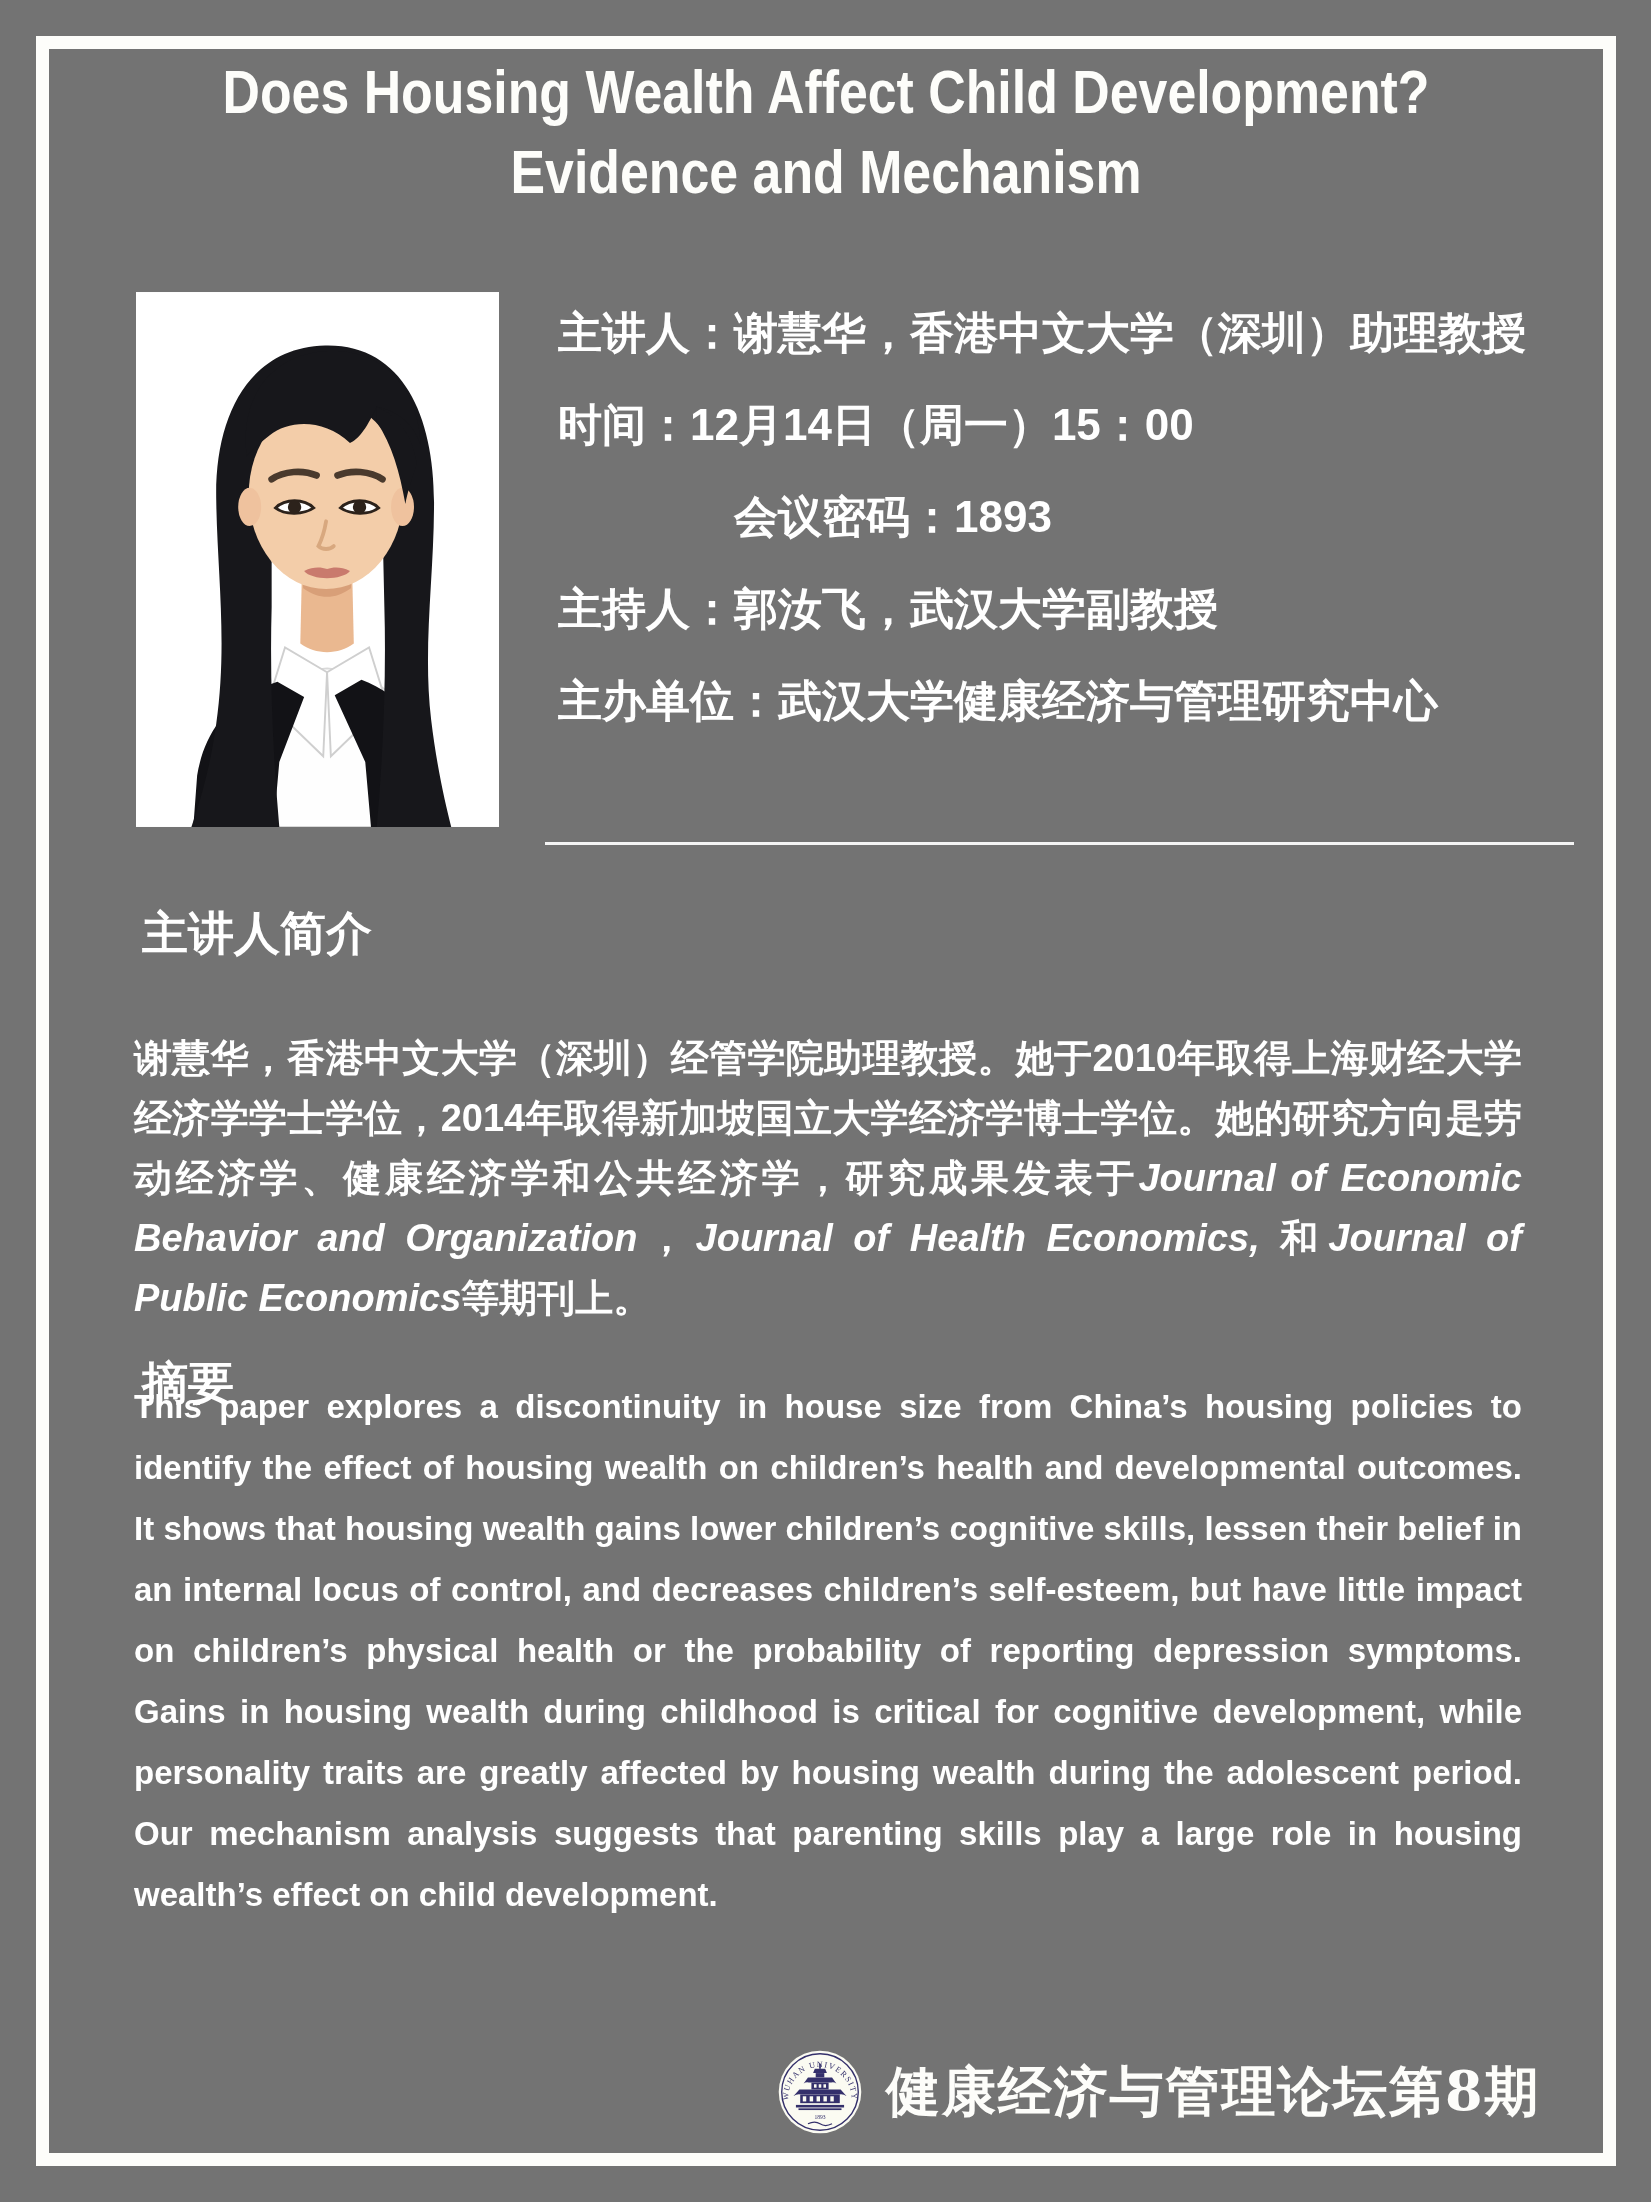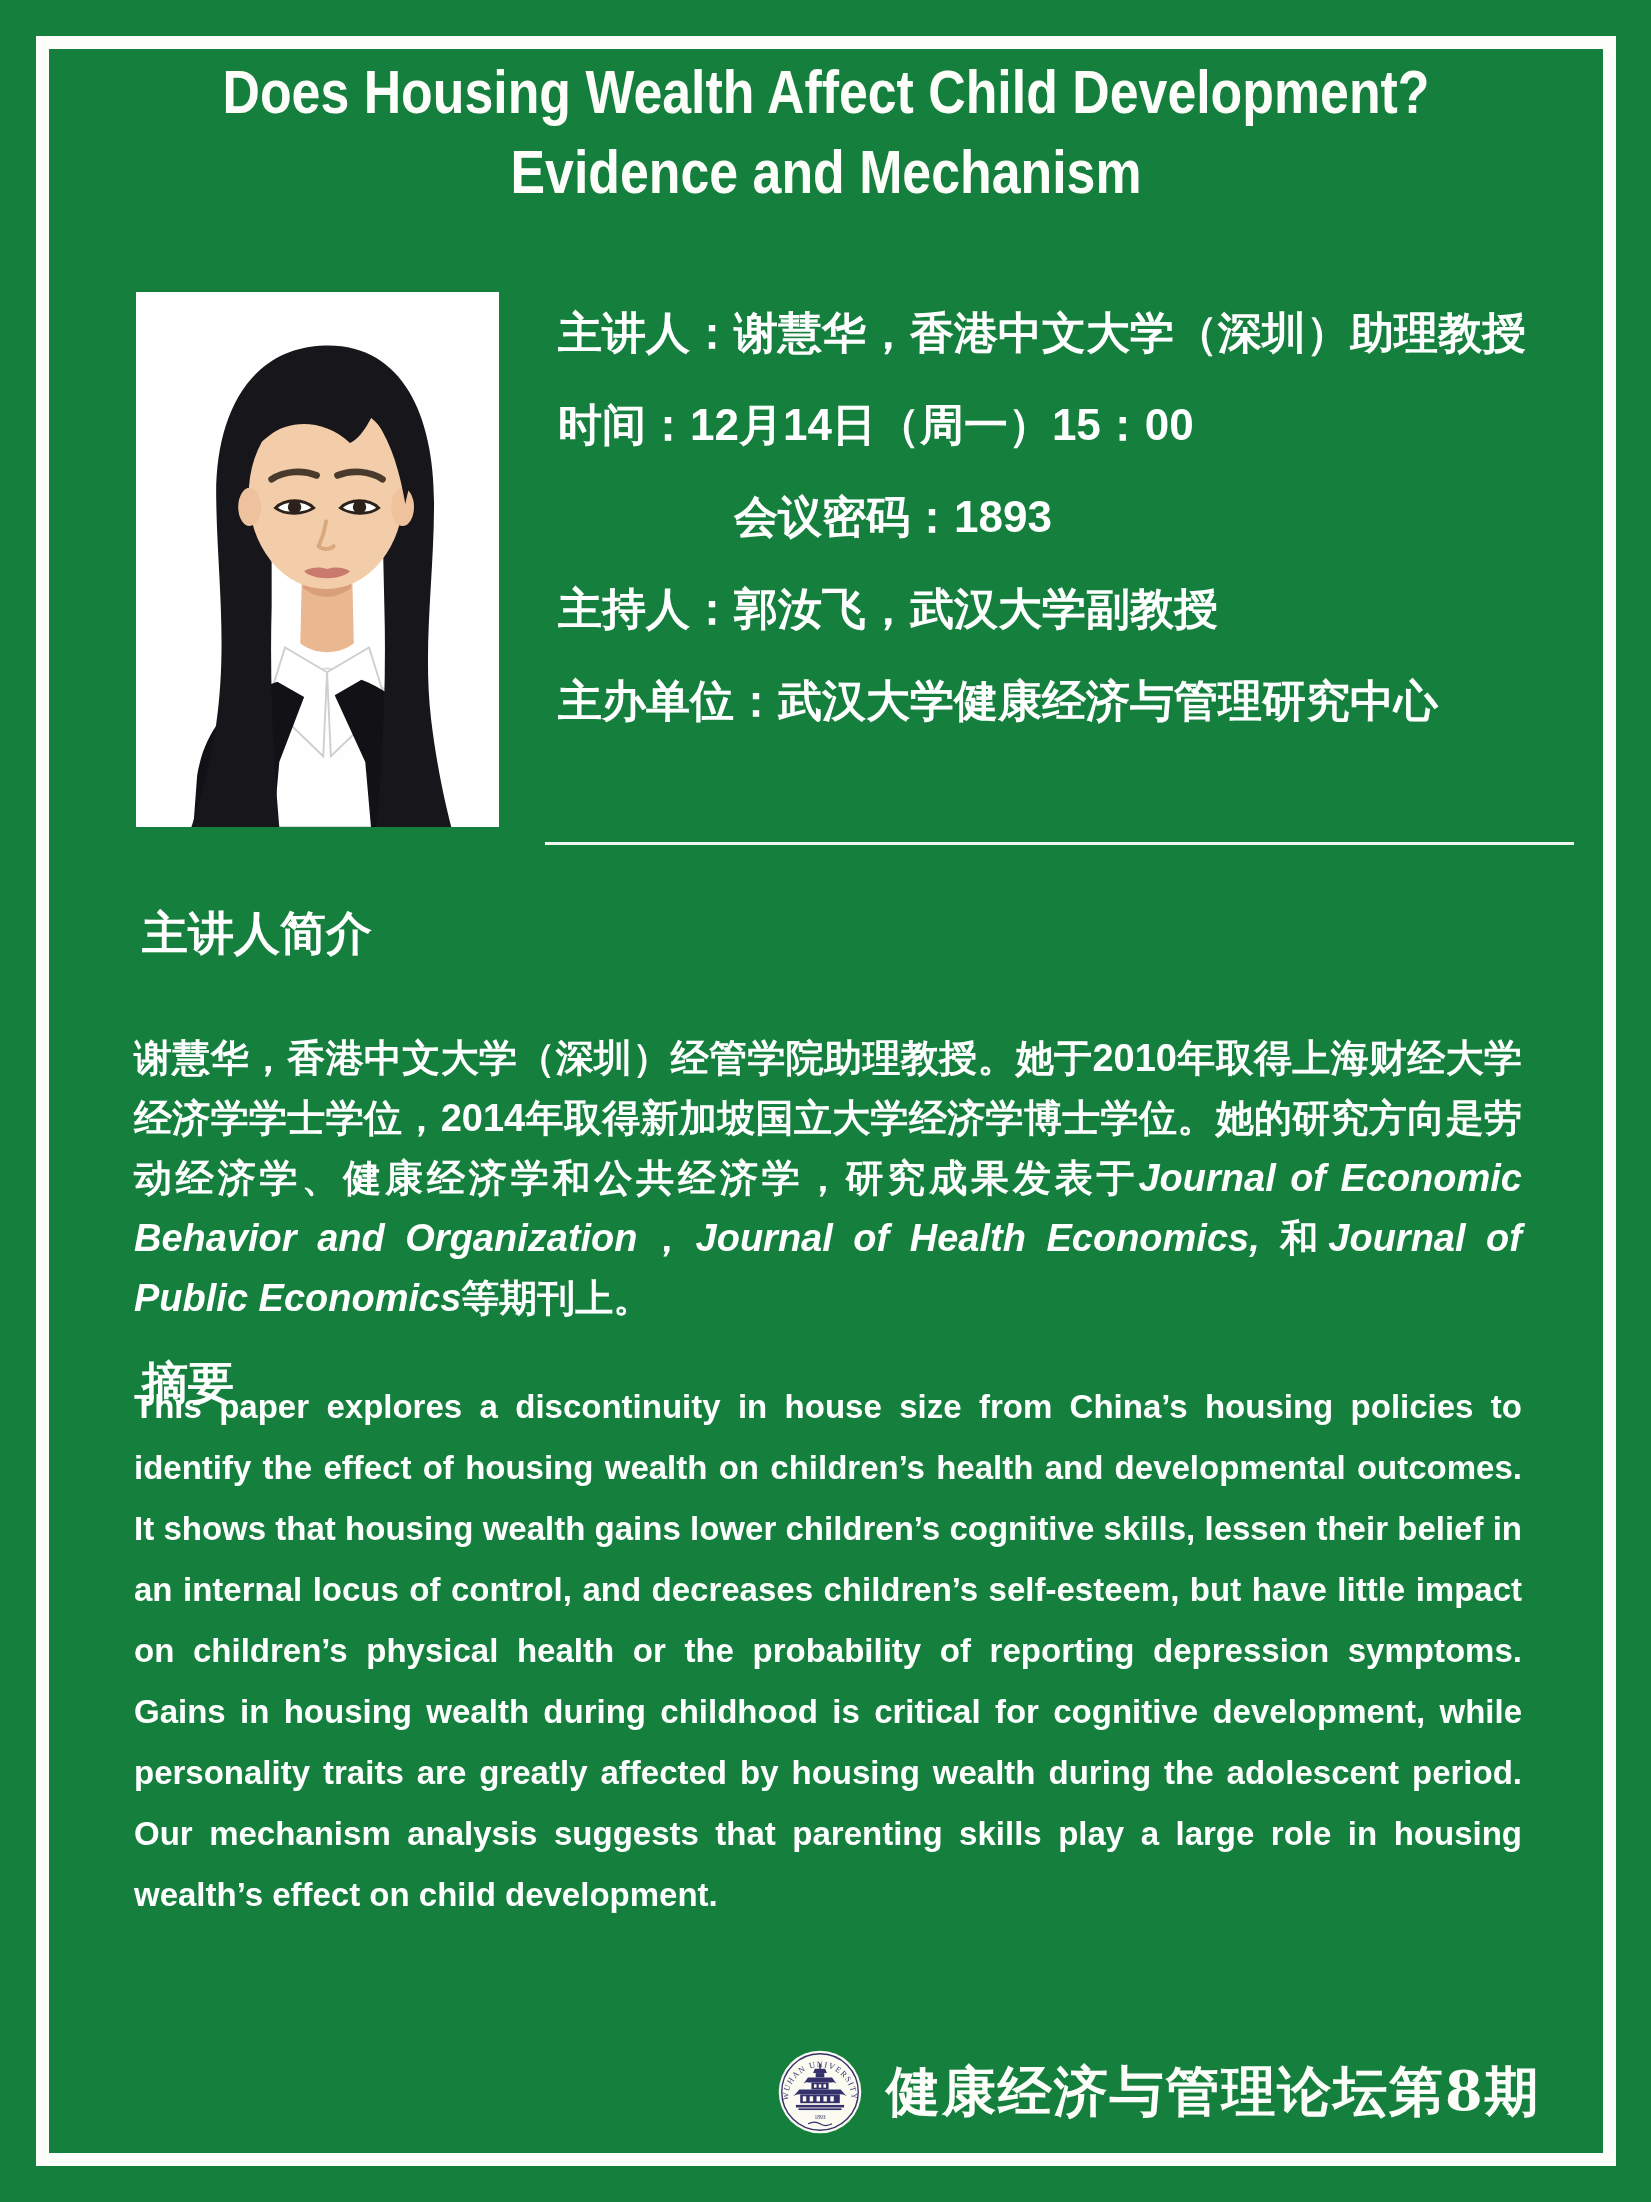--- a/index.html
+++ b/index.html
@@ -4,21 +4,21 @@
 <style>
   html, body { margin: 0; padding: 0; }
   body {
     width: 1652px; height: 2202px;
     background: #243a2c;
     font-family: "Liberation Sans", sans-serif;
   }
   .poster {
     position: relative;
     width: 1652px; height: 2202px;
-    background: #15803d;
+    background: #737373;
     color: #ffffff;
     overflow: hidden;
   }
   .frame {
     position: absolute;
     top: 36px; left: 36px; right: 36px; bottom: 36px;
     border: 13.4px solid #fdfdfa;
   }
   .title {
     position: absolute;

